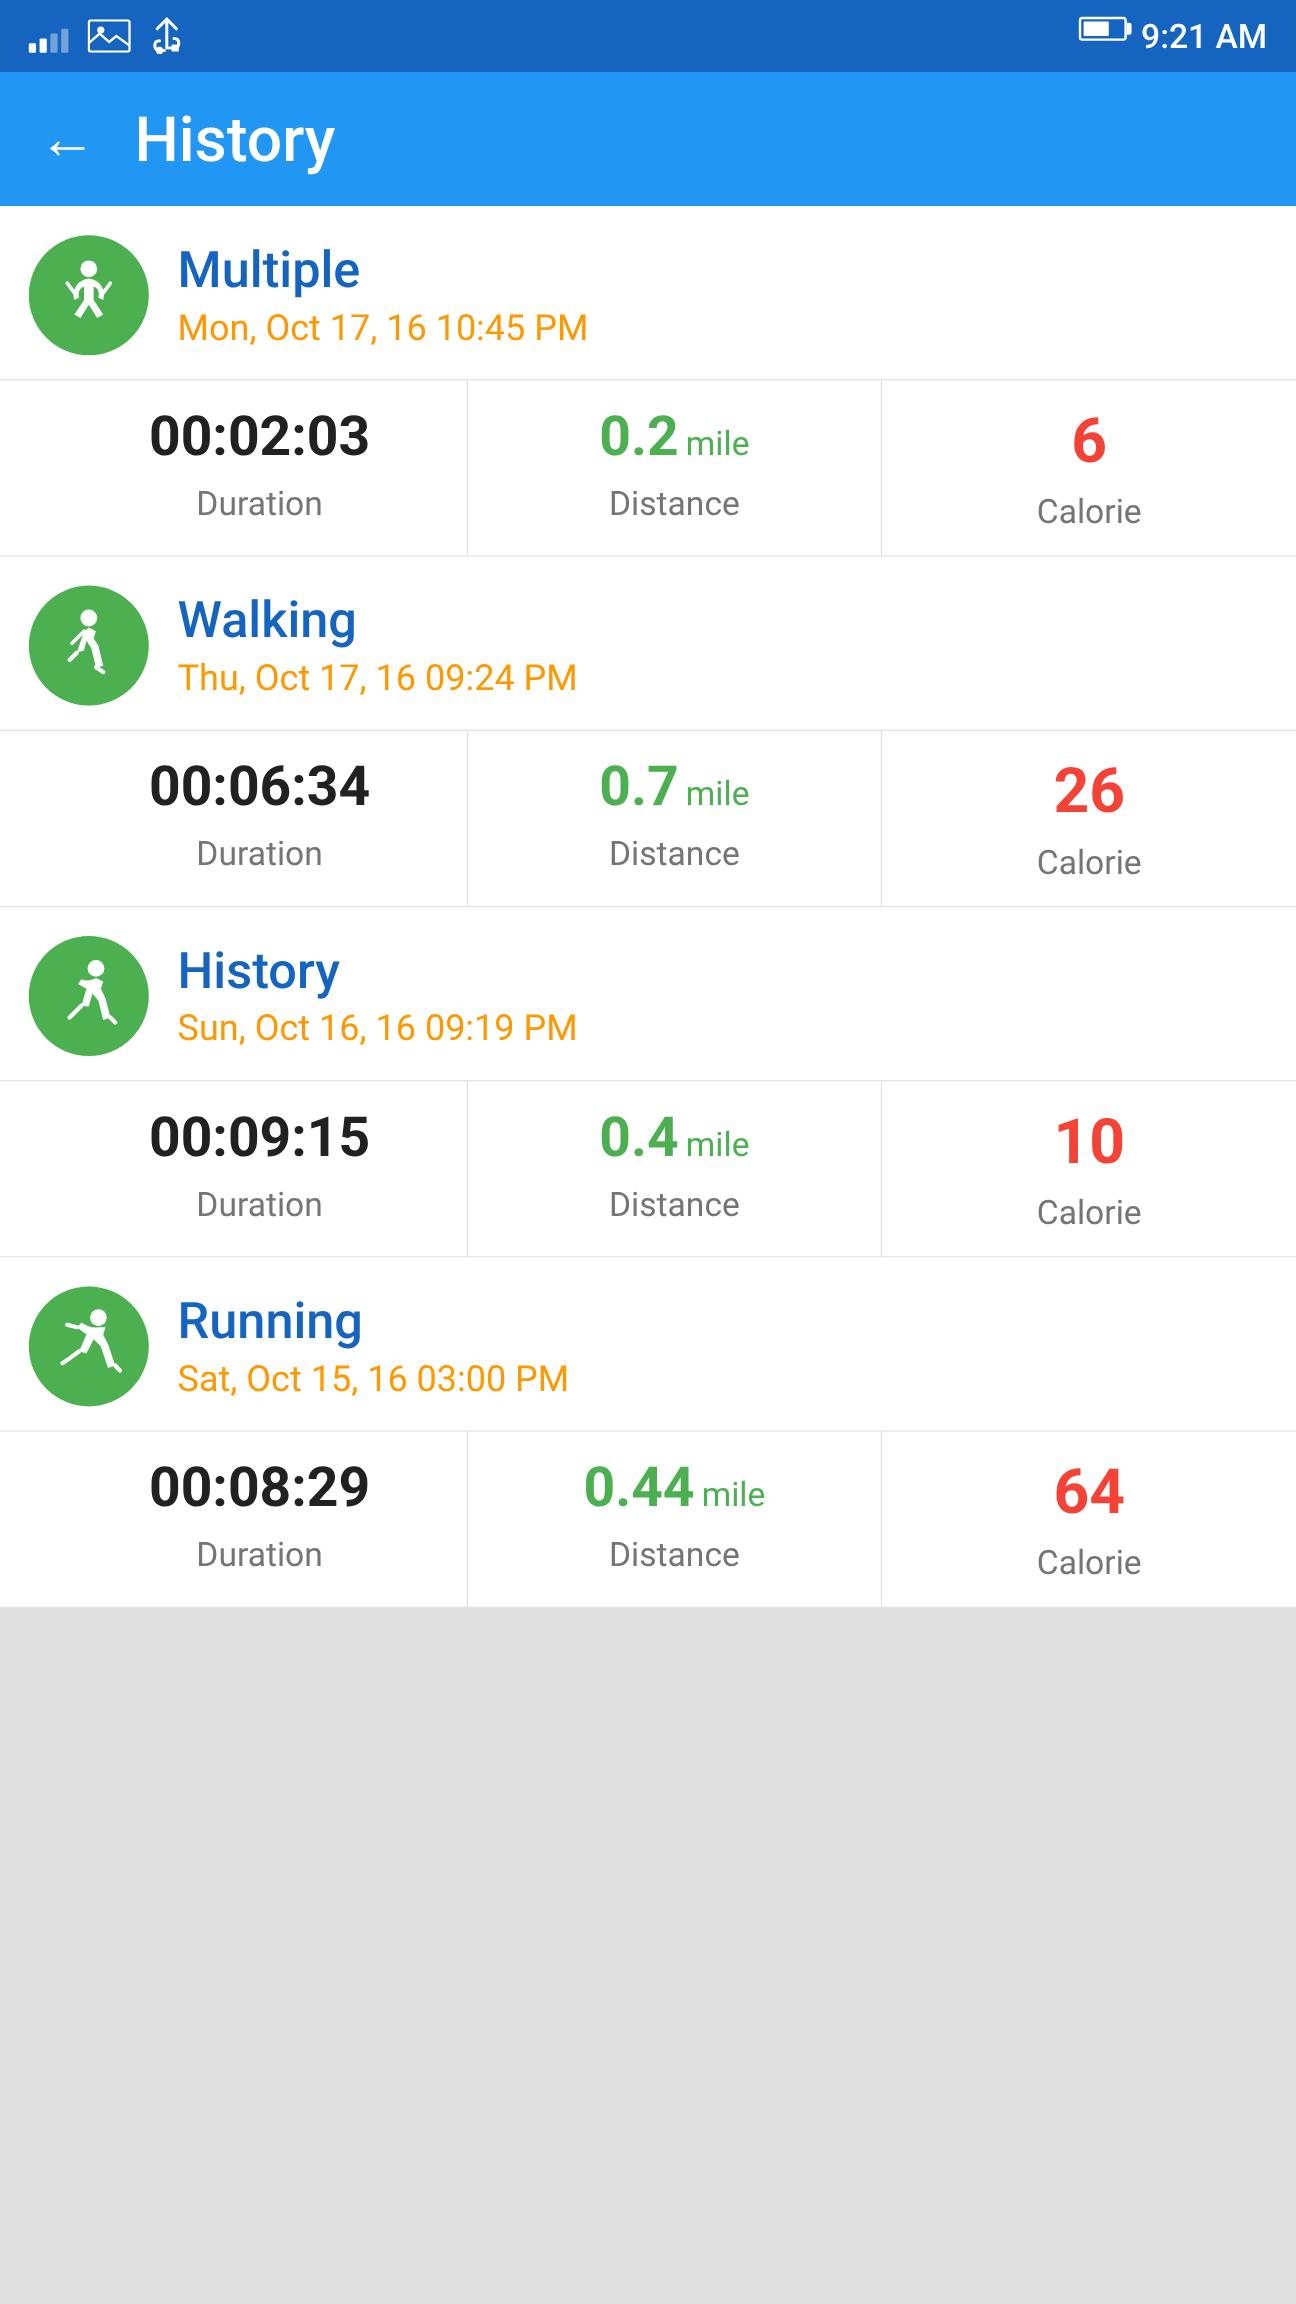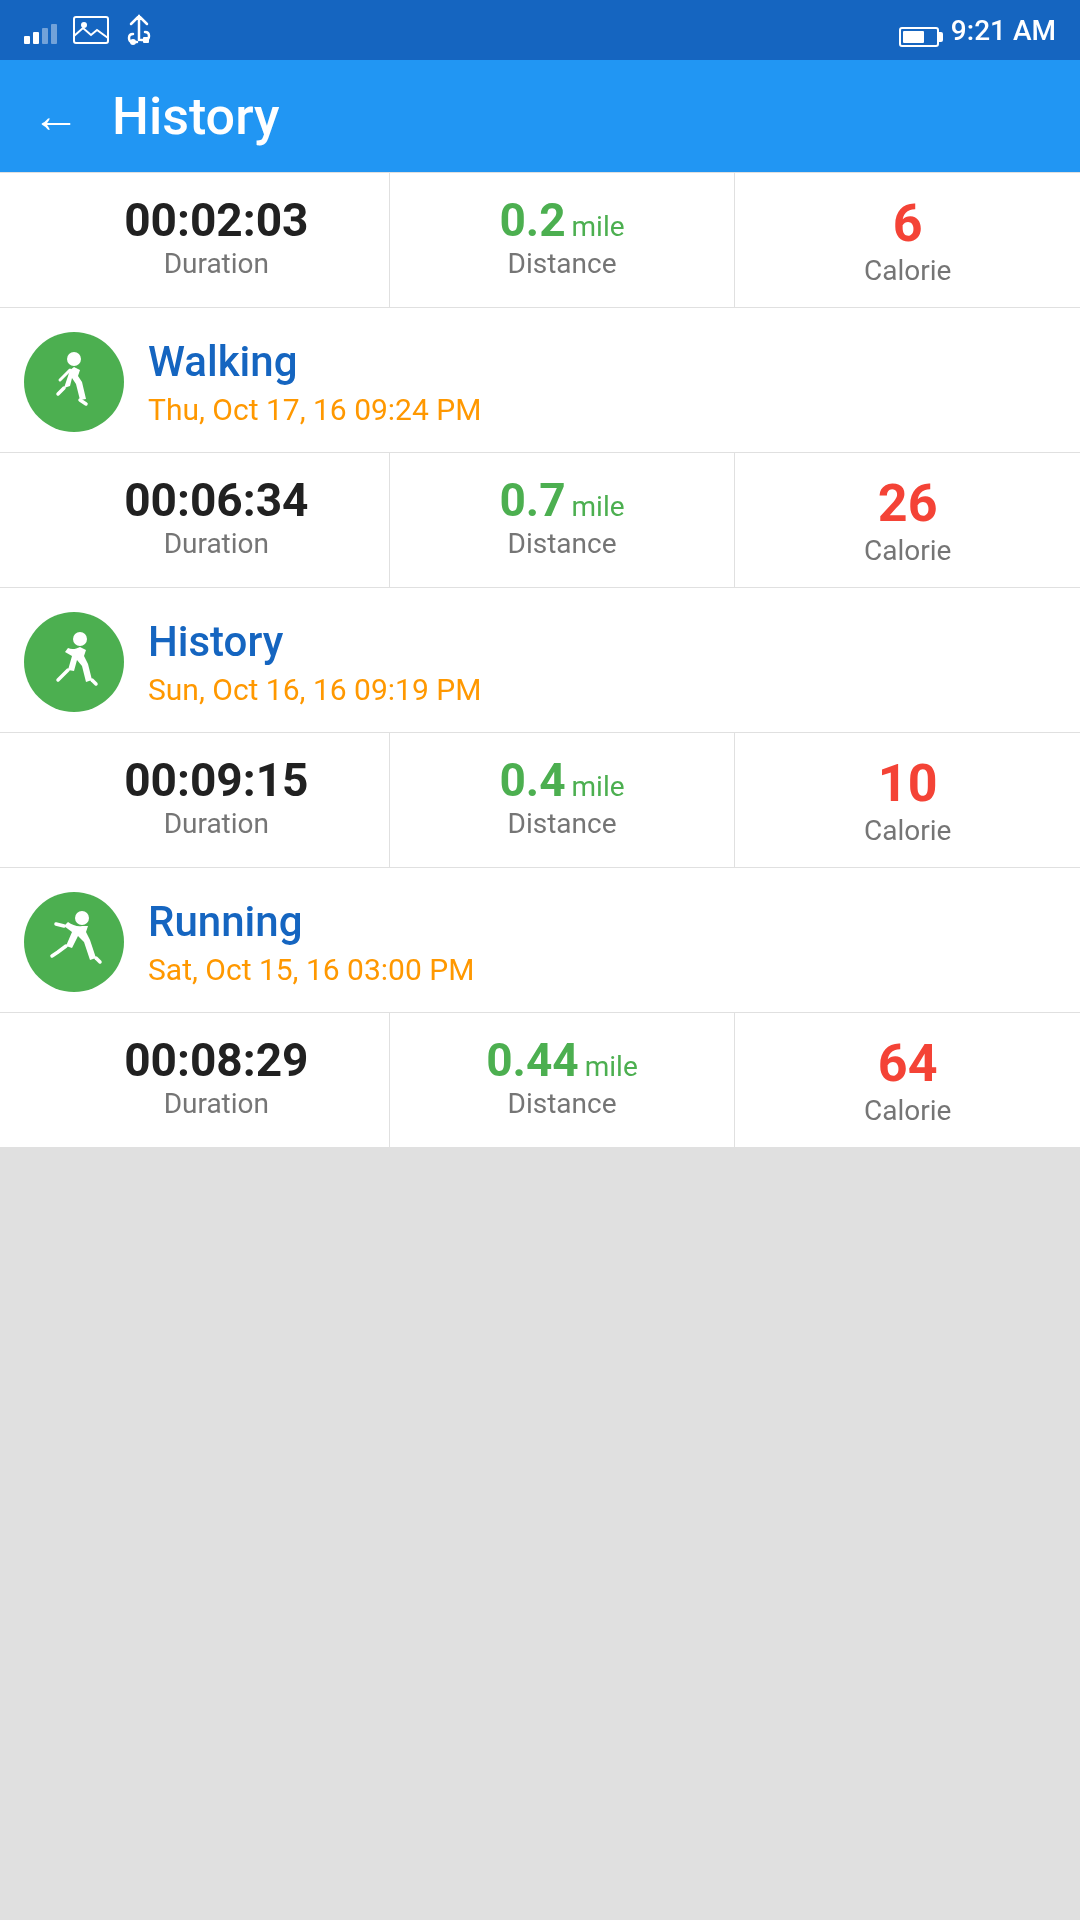--- a/index.html
+++ b/index.html
@@ -22,21 +22,21 @@
       padding: 0 24px;
       color: white;
     }
     .status-bar-left {
       display: flex;
       align-items: center;
       gap: 16px;
     }
     .status-bar-right {
       display: flex;
-      align-items: flex-end;
+      align-items: flex-start;
       gap: 12px;
       font-size: 28px;
       font-weight: 500;
     }
     .signal-icon {
       display: flex;
       align-items: flex-end;
       gap: 3px;
       height: 28px;
     }
@@ -183,21 +183,21 @@
 
     .stat-value-calorie {
       font-size: 52px;
       font-weight: 700;
       color: #F44336;
     }
 
     .stat-label {
       font-size: 28px;
       color: #757575;
-      margin-top: 0;
+      margin-top: 12px;
     }
 
     .stat-distance-wrap {
       display: flex;
       align-items: baseline;
       gap: 6px;
     }
 
     
     .footer {
@@ -236,20 +236,35 @@
 </div>
 
 <div class="app-bar">
   <span class="back-icon">←</span>
   <span class="app-bar-title">History</span>
 </div>
 
 <div class="content">
 
   <div class="activity-item">
+    <div class="activity-header">
+      <div class="activity-icon-circle">
+
+        <svg viewBox="0 0 64 64" fill="white">
+          <circle cx="32" cy="10" r="7"></circle>
+          <path d="M32 18 C20 20 18 30 20 36 L24 34 C23 30 24 26 28 25 L28 36 L20 48 L25 51 L32 40 L39 51 L44 48 L36 36 L36 25 C40 26 41 30 40 34 L44 36 C46 30 44 20 32 18Z"></path>
+          <line x1="20" y1="30" x2="14" y2="22" stroke="white" stroke-width="3" stroke-linecap="round"></line>
+          <line x1="44" y1="30" x2="50" y2="22" stroke="white" stroke-width="3" stroke-linecap="round"></line>
+        </svg>
+      </div>
+      <div class="activity-info">
+        <span class="activity-name">Multiple</span>
+        <span class="activity-date">Mon, Oct 17, 16  10:45 PM</span>
+      </div>
+    </div>
     <div class="stats-row">
       <div class="stat-cell">
         <span class="stat-value-duration">00:02:03</span>
         <span class="stat-label">Duration</span>
       </div>
       <div class="stat-cell">
         <div class="stat-distance-wrap">
           <span class="stat-value-distance">0.2</span>
           <span class="stat-unit">mile</span>
         </div>

